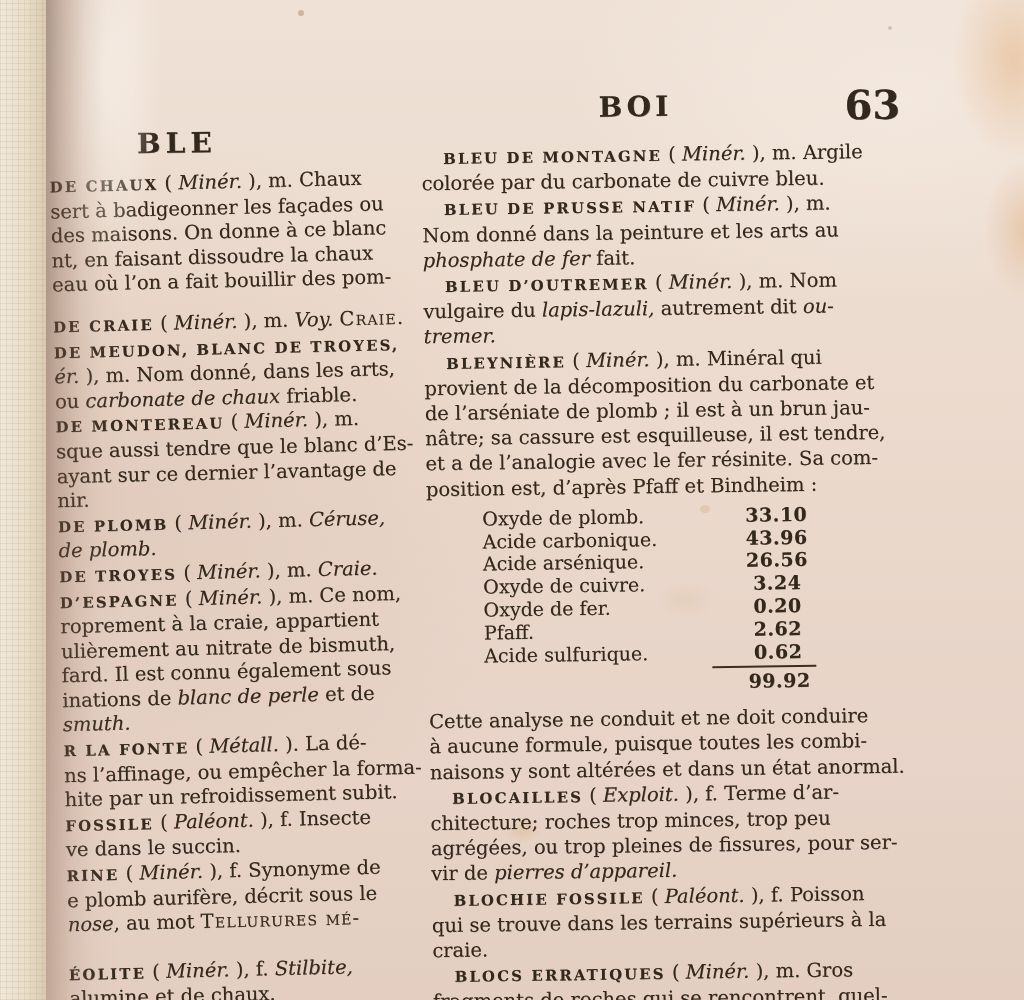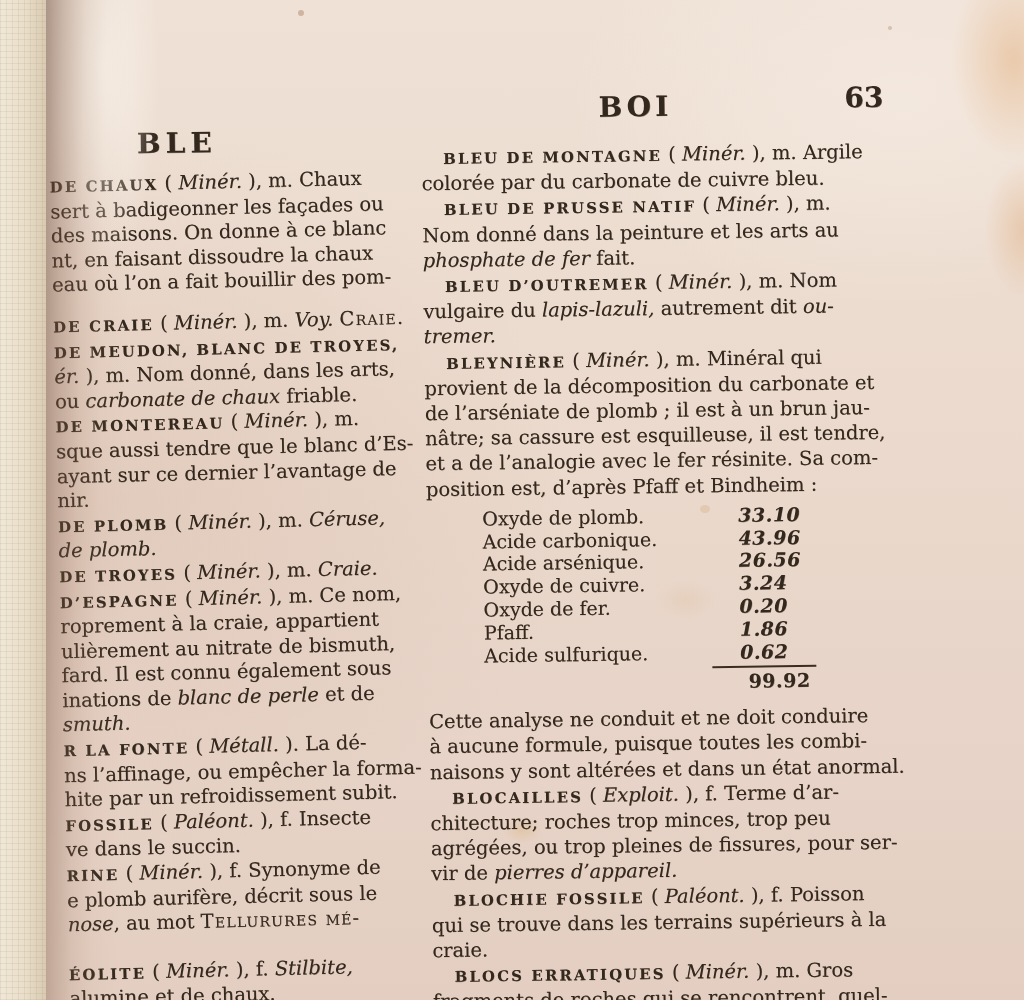--- a/index.html
+++ b/index.html
@@ -45,32 +45,32 @@
   .s-sc{font-variant:small-caps;letter-spacing:1.2px;}
   .head-left{
     position:absolute;left:142px;top:122px;font-weight:bold;font-size:28px;
     letter-spacing:5px;text-shadow:.4px .4px .6px rgba(60,40,25,.5);
   }
   .head-right{
     position:absolute;left:604px;top:92px;font-weight:bold;font-size:28px;
     letter-spacing:4px;text-shadow:.4px .4px .6px rgba(60,40,25,.5);
   }
   .pageno{
-    position:absolute;left:850px;top:86px;font-weight:bold;font-size:28px;
+    position:absolute;left:850px;top:86px;font-weight:bold;font-size:40px;
     text-shadow:.4px .4px .6px rgba(60,40,25,.5);
   }
   .col-left{
     left:54px;top:168px;width:352px;font-size:19.5px;line-height:24.6px;
     transform:rotate(-0.6deg);transform-origin:left top;
   }
   .col-right{left:426px;top:144px;width:486px;font-size:19.5px;line-height:25.2px;}
   .comp-table{margin:6px 0 12px 56px;width:332px;font-size:19px;line-height:22.8px;}
   .comp-row{display:flex;justify-content:space-between;}
   .comp-row .lab{}
-  .comp-row .val{min-width:76px;text-align:left;font-weight:bold;letter-spacing:.5px;font-style:italic;}
+  .comp-row .val{min-width:76px;text-align:center;font-weight:bold;letter-spacing:.5px;}
   .comp-rule{width:104px;border-top:2px solid #3a2d20;margin:3px 0 2px auto;}
   .comp-total{text-align:right;font-weight:bold;letter-spacing:.5px;padding-right:6px;}
 </style>
 </head>
 <body>
 
 <div class="book">
   <div class="content">
     <div class="head-left">BLE</div>
     <div class="head-right">BOI</div>
@@ -144,21 +144,21 @@
           <div class="comp-row">
             <span class="lab">Oxyde de cuivre.</span>
             <span class="val">3.24</span>
           </div>
           <div class="comp-row">
             <span class="lab">Oxyde de fer.</span>
             <span class="val">0.20</span>
           </div>
           <div class="comp-row">
             <span class="lab">Pfaff.</span>
-            <span class="val">1.86</span>
+            <span class="val">2.62</span>
           </div>
           <div class="comp-row">
             <span class="lab">Acide sulfurique.</span>
             <span class="val">0.62</span>
           </div>
           <div class="comp-rule"></div>
           <div class="comp-total">99.92</div>
         </div>
       <div>
           <div class="tline"><span class="s-n">Cette analyse ne conduit et ne doit conduire</span></div>

